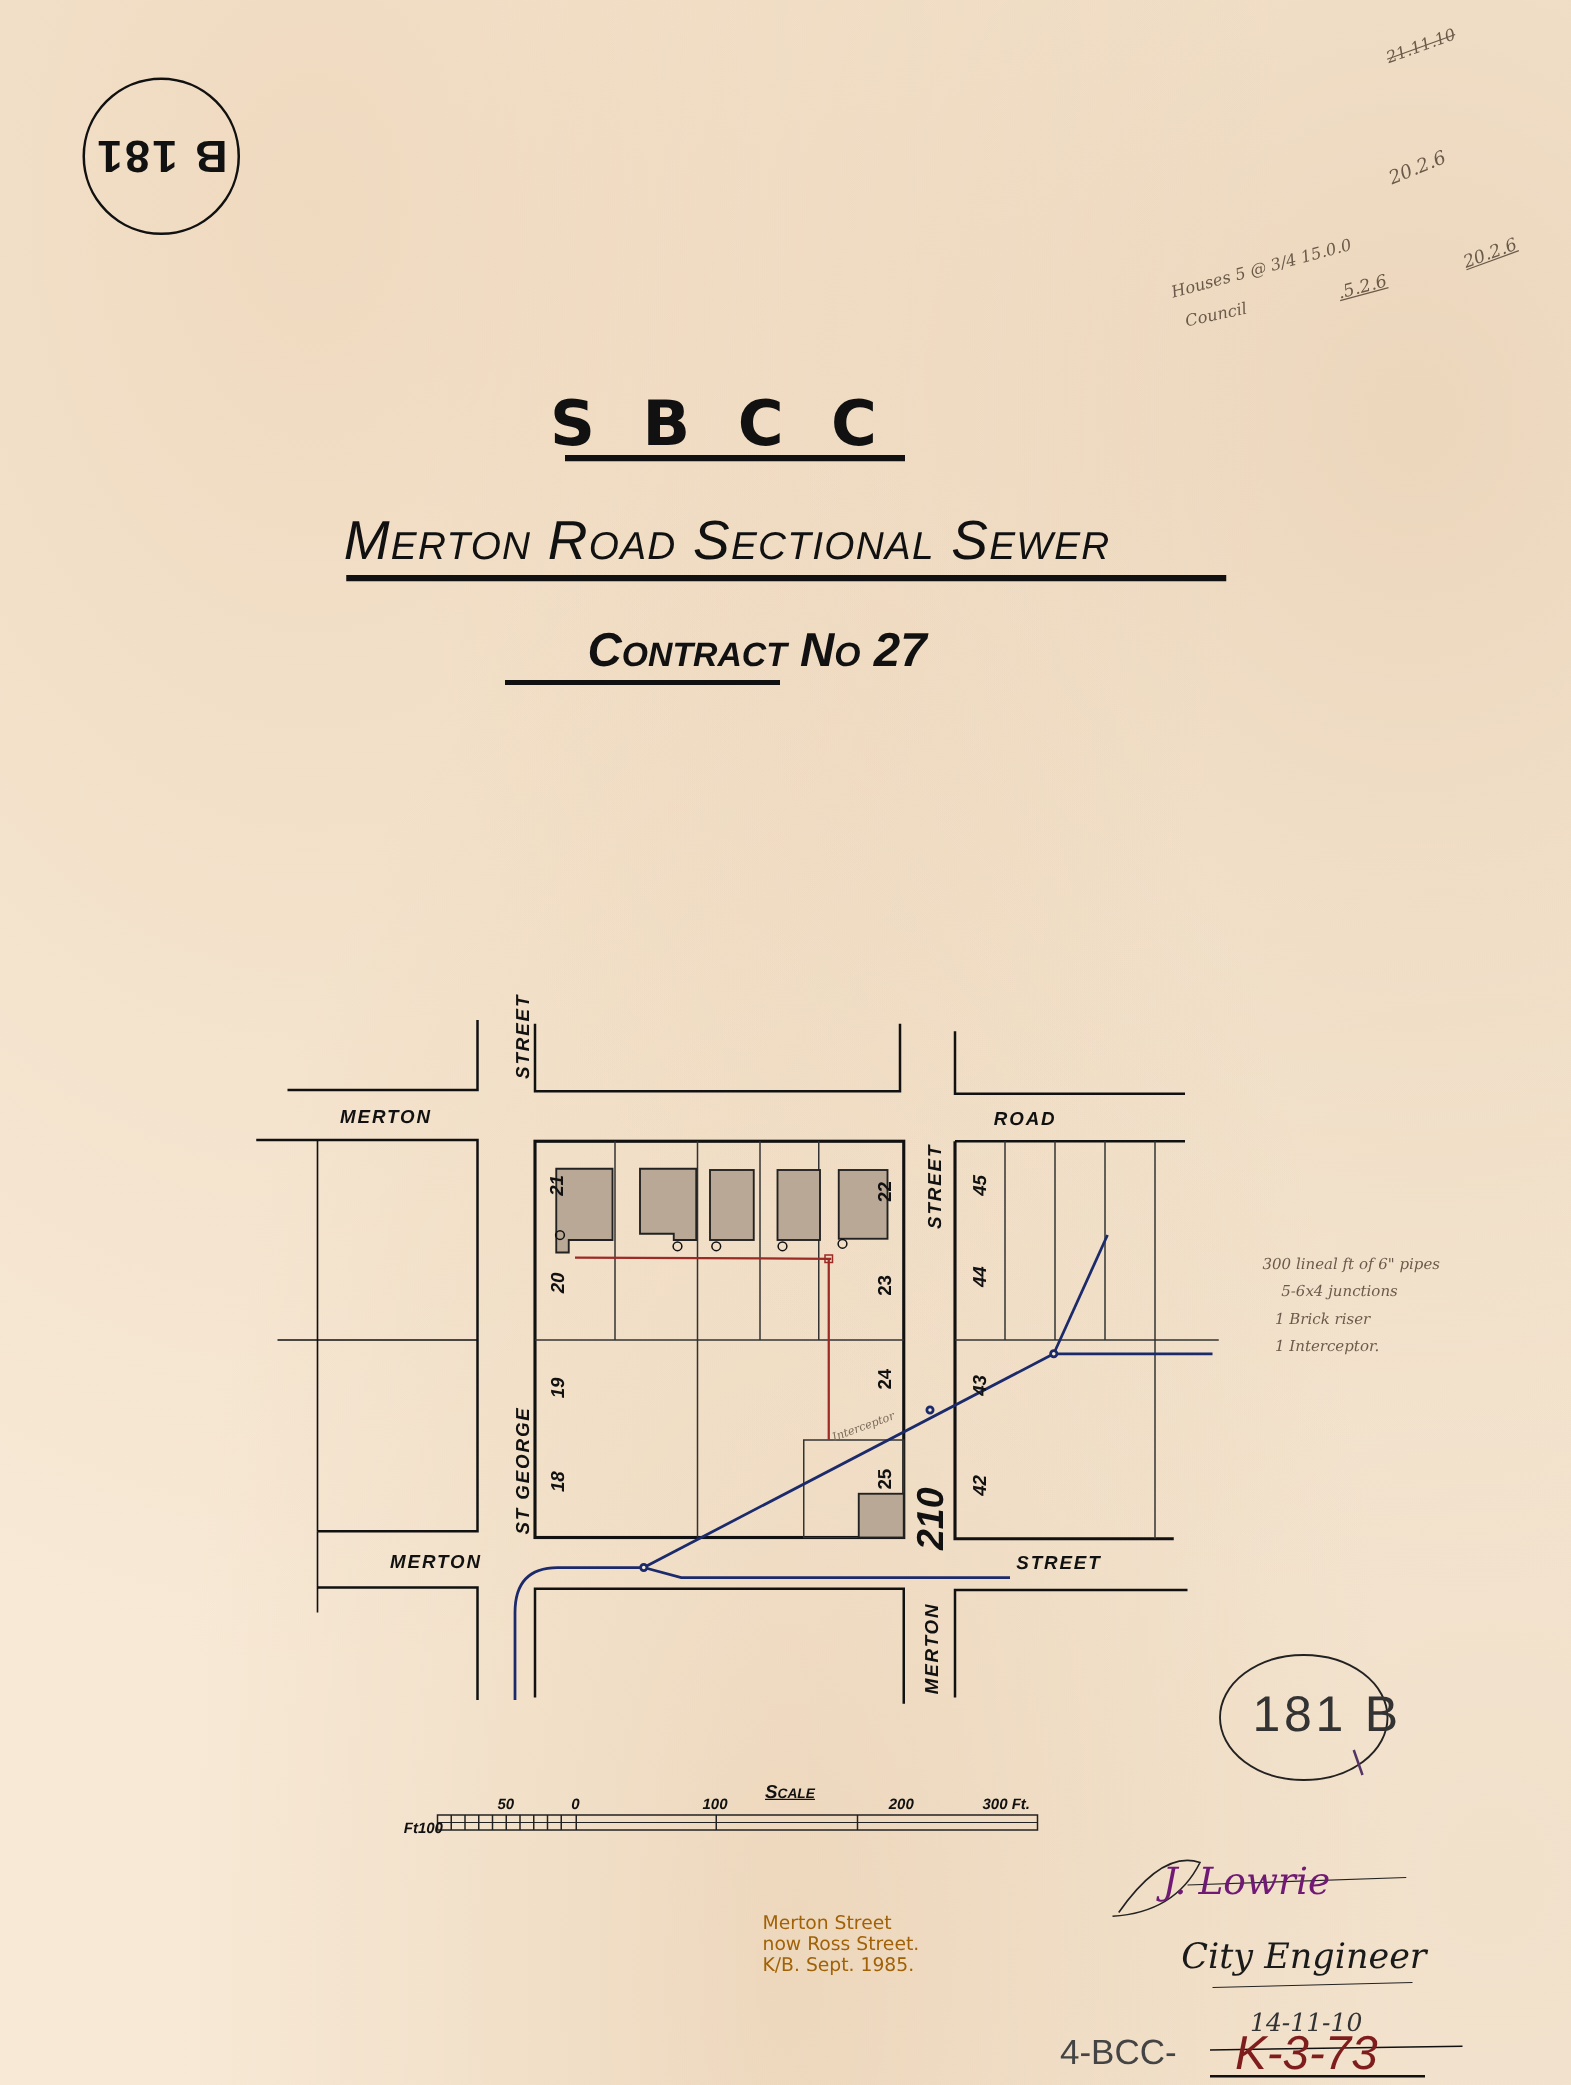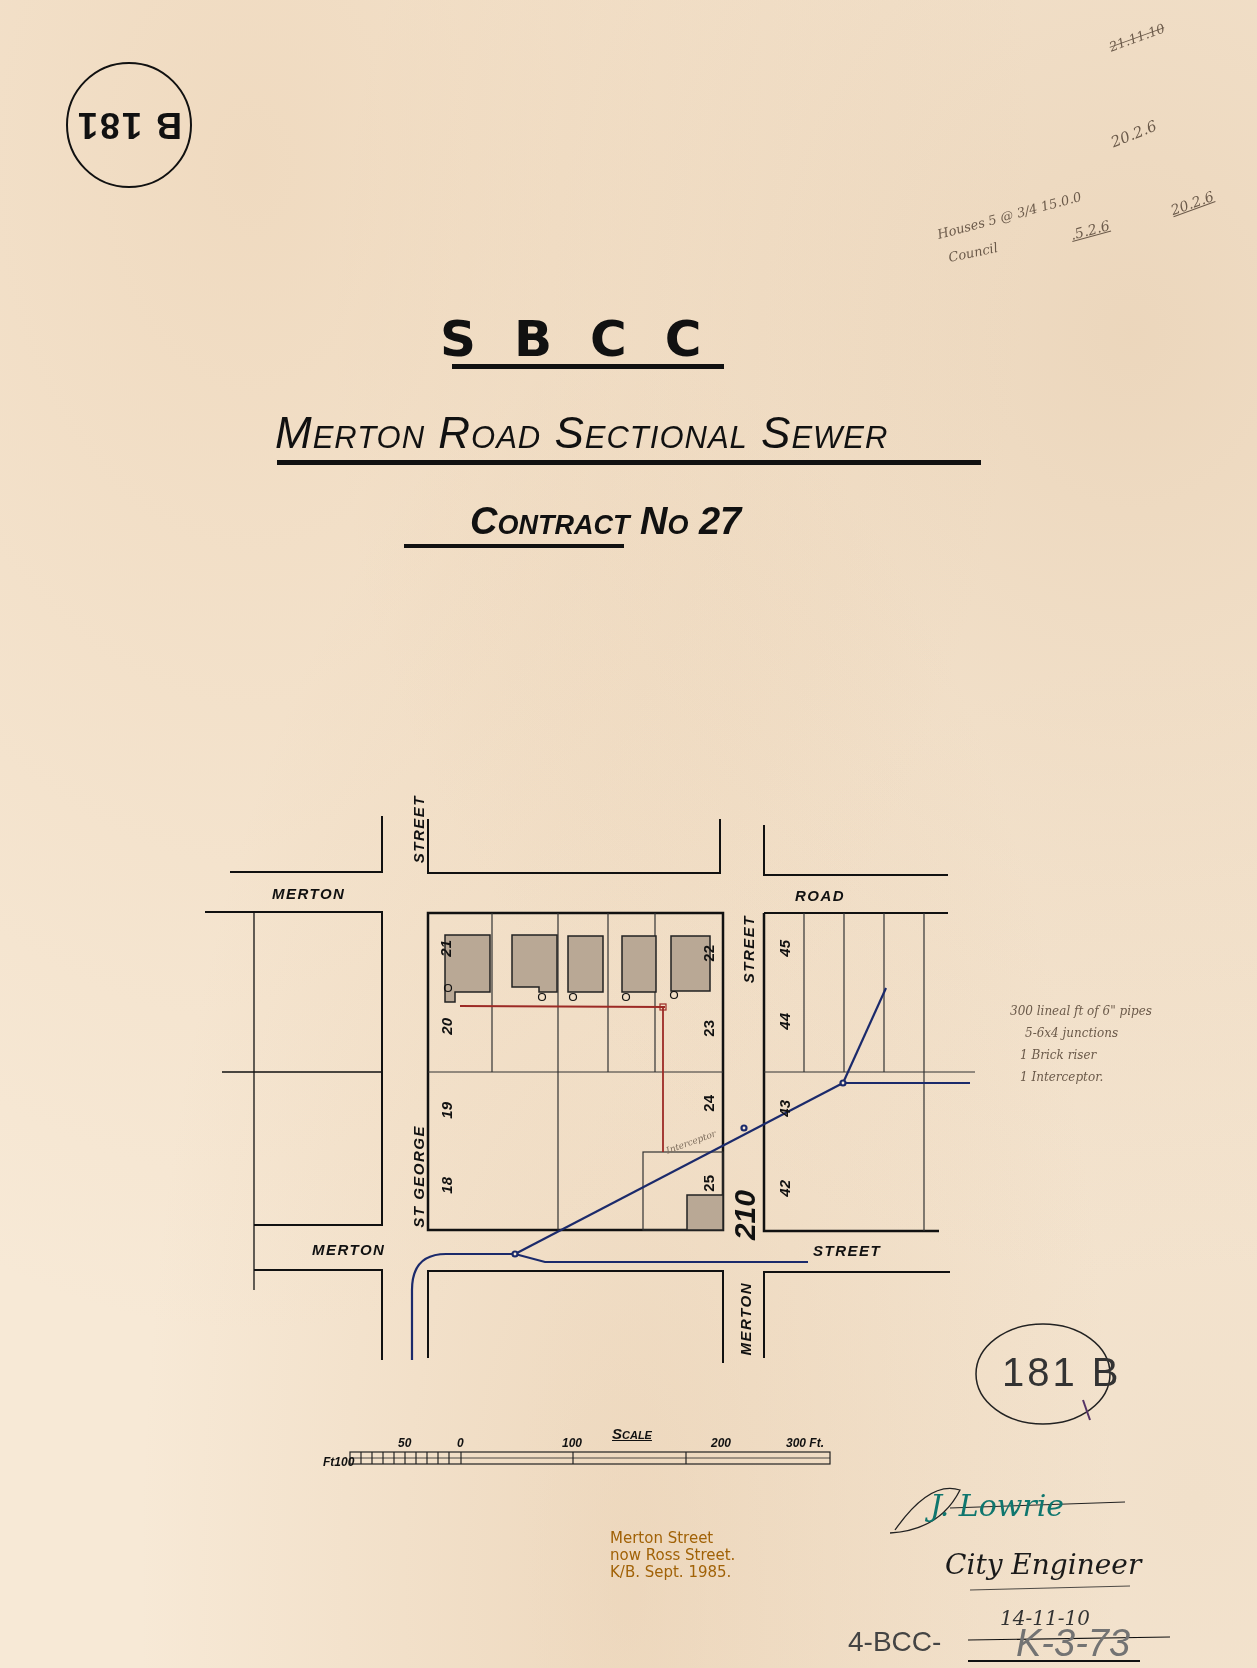--- a/index.html
+++ b/index.html
@@ -200,18 +200,18 @@
 <div class="abs scale-lbl" style="left:786px;top:1436px;">300 Ft.</div>
 
 <div class="abs" style="left:1002px;top:1350px;font-size:40px;color:#333;letter-spacing:3px;">181 B</div>
 
 <div class="abs" style="left:610px;top:1530px;font-size:15px;line-height:17px;color:#a16207;font-family:'DejaVu Sans',sans-serif;">
   <div>Merton Street</div>
   <div>now Ross Street.</div>
   <div>K/B.  Sept. 1985.</div>
 </div>
 
-<div class="abs" style="left:930px;top:1488px;font-size:30px;font-family:'DejaVu Serif',serif;font-style:italic;color:#0f766e;">J. Lowrie</div>
+<div class="abs" style="left:930px;top:1488px;font-size:30px;font-family:'DejaVu Serif',serif;font-style:italic;color:#701a75;">J. Lowrie</div>
 <div class="abs" style="left:945px;top:1548px;font-size:28px;font-family:'DejaVu Serif',serif;font-style:italic;color:#1a1a1a;">City Engineer</div>
 
 <div class="abs hand" style="left:1000px;top:1606px;font-size:20px;color:#333;">14-11-10</div>
 <div class="abs" style="left:848px;top:1626px;font-size:28px;color:#444;">4-BCC-</div>
-<div class="abs" style="left:1016px;top:1622px;font-size:38px;font-style:italic;color:#737373;">K-3-73</div>
+<div class="abs" style="left:988px;top:1622px;font-size:38px;font-style:italic;color:#7f1d1d;">K-3-73</div>
 
 </body></html>

